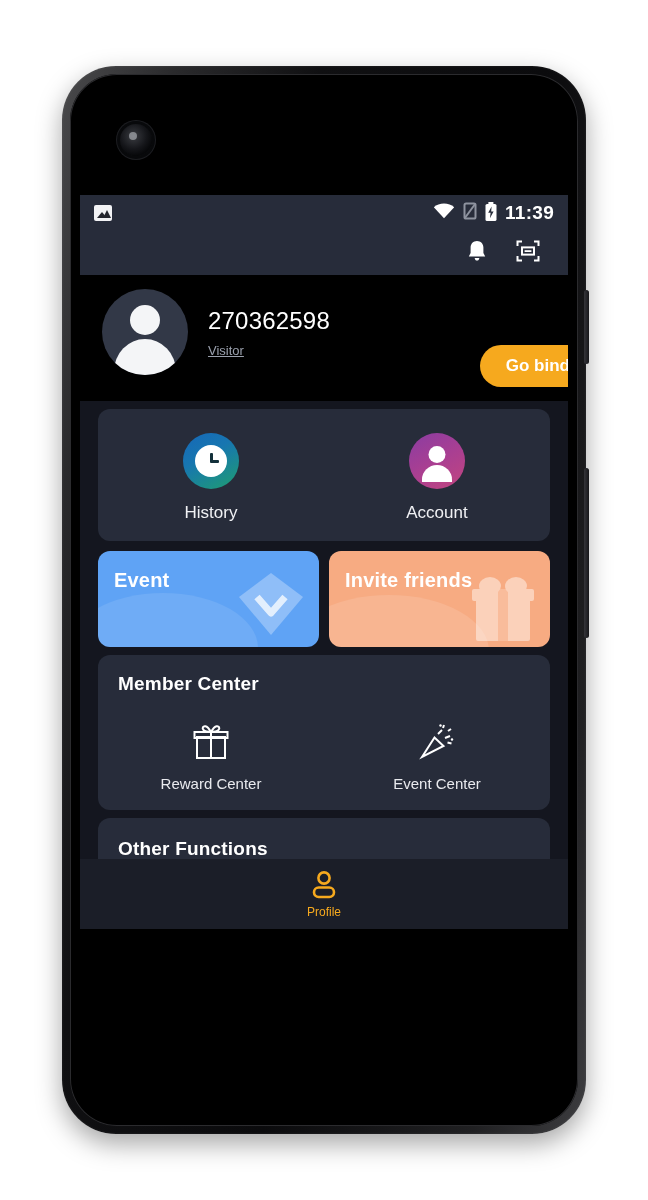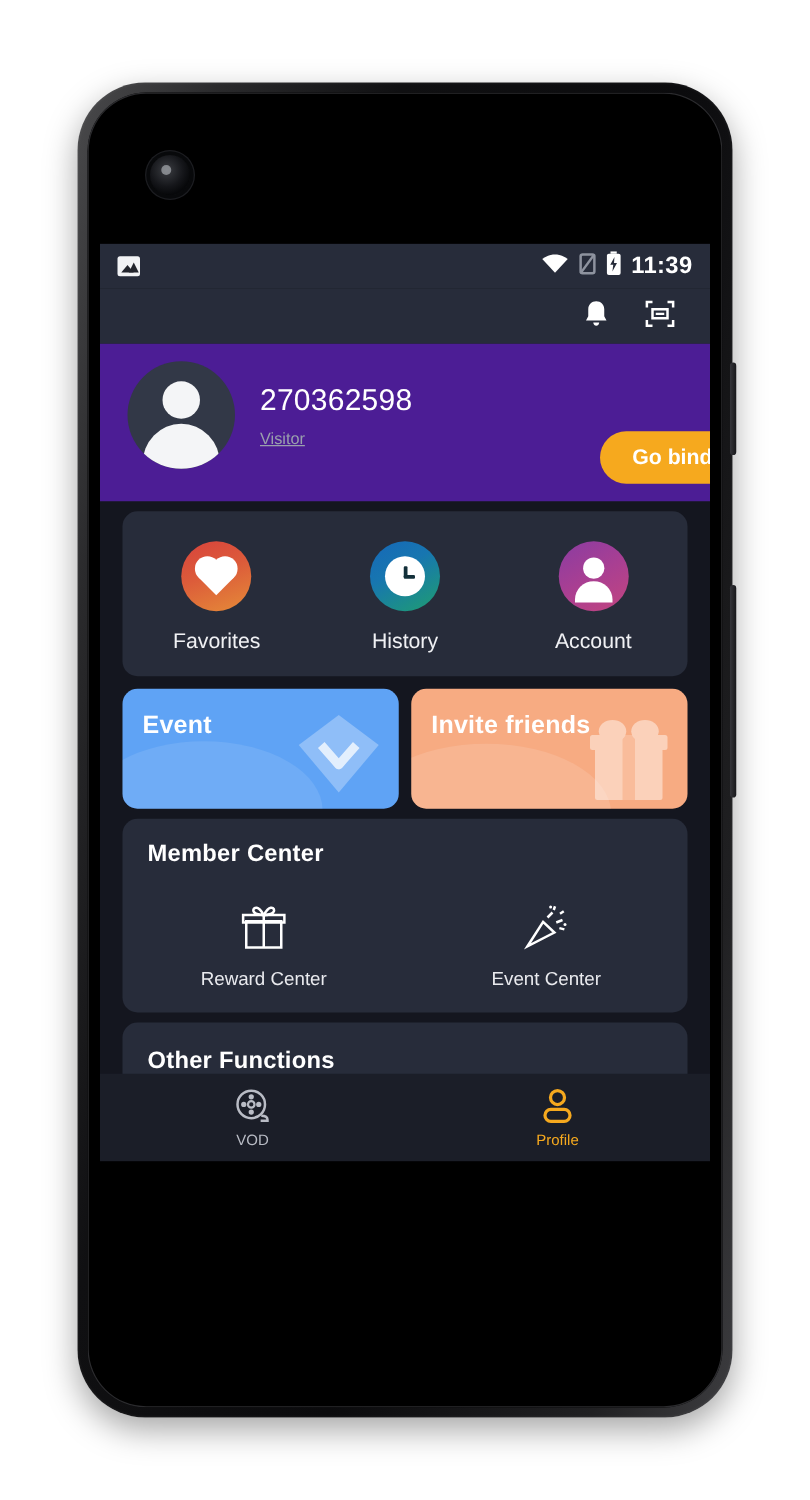--- a/index.html
+++ b/index.html
@@ -145,21 +145,21 @@
     display: flex;
     align-items: center;
     justify-content: flex-end;
     gap: 28px;
     padding-right: 28px;
     box-sizing: border-box;
   }
 
   
   #profile-header {
-    background: #4c1d95;
+    background: #000000;
     padding: 14px 0 26px 0;
     position: relative;
   }
   #profile-row {
     display: flex;
     align-items: center;
     padding-left: 22px;
   }
   #avatar {
     width: 86px;
@@ -469,26 +469,20 @@
             <div id="user-name">270362598</div>
             <div id="user-role">Visitor</div>
           </div>
         </div>
         <div id="go-bind-button">Go bind</div>
       </div>
 
       <div class="card" id="quick-actions-card">
         <div id="quick-actions">
 
-          <div class="quick-item">
-            <div class="quick-circle" style="background:linear-gradient(160deg,#d8433c 0%,#dc5b3a 45%,#e58b38 100%);">
-              <span class="heart"></span>
-            </div>
-            <div class="quick-label">Favorites</div>
-          </div>
 
           <div class="quick-item">
             <div class="quick-circle" style="background:linear-gradient(150deg,#1668b8 0%,#1776b0 40%,#1f9e70 100%);">
               <span class="clock-face">
                 <span class="hand-h"></span>
                 <span class="hand-m"></span>
               </span>
             </div>
             <div class="quick-label">History</div>
           </div>
@@ -571,34 +565,20 @@
 
         </div>
       </div>
 
       <div class="card" id="other-functions">
         <div class="section-title">Other Functions</div>
       </div>
 
       <div id="bottom-nav">
 
-        <div class="nav-item">
-          <div class="nav-icon">
-            <svg width="30" height="30" viewBox="0 0 30 30">
-              <circle cx="14" cy="13.5" r="11" fill="none" stroke="#b9bcc5" stroke-width="2"></circle>
-              <circle cx="14" cy="13.5" r="2.6" fill="none" stroke="#b9bcc5" stroke-width="1.8"></circle>
-              <circle cx="14" cy="7.4" r="2.1" fill="#b9bcc5"></circle>
-              <circle cx="14" cy="19.6" r="2.1" fill="#b9bcc5"></circle>
-              <circle cx="8" cy="13.5" r="2.1" fill="#b9bcc5"></circle>
-              <circle cx="20" cy="13.5" r="2.1" fill="#b9bcc5"></circle>
-              <path d="M22 22.5 C25.5 22.5 27 24 27 25.8 L27 26.5 L21.5 26.5" fill="none" stroke="#b9bcc5" stroke-width="2"></path>
-            </svg>
-          </div>
-          <div class="nav-label">VOD</div>
-        </div>
 
         <div class="nav-item active">
           <div class="nav-icon">
             <svg width="28" height="30" viewBox="0 0 28 30">
               <circle cx="14" cy="8" r="5.6" fill="none" stroke="#f6a91e" stroke-width="2.6"></circle>
               <rect x="4" y="17.5" width="20" height="9.5" rx="4.7" fill="none" stroke="#f6a91e" stroke-width="2.6"></rect>
             </svg>
           </div>
           <div class="nav-label">Profile</div>
         </div>

